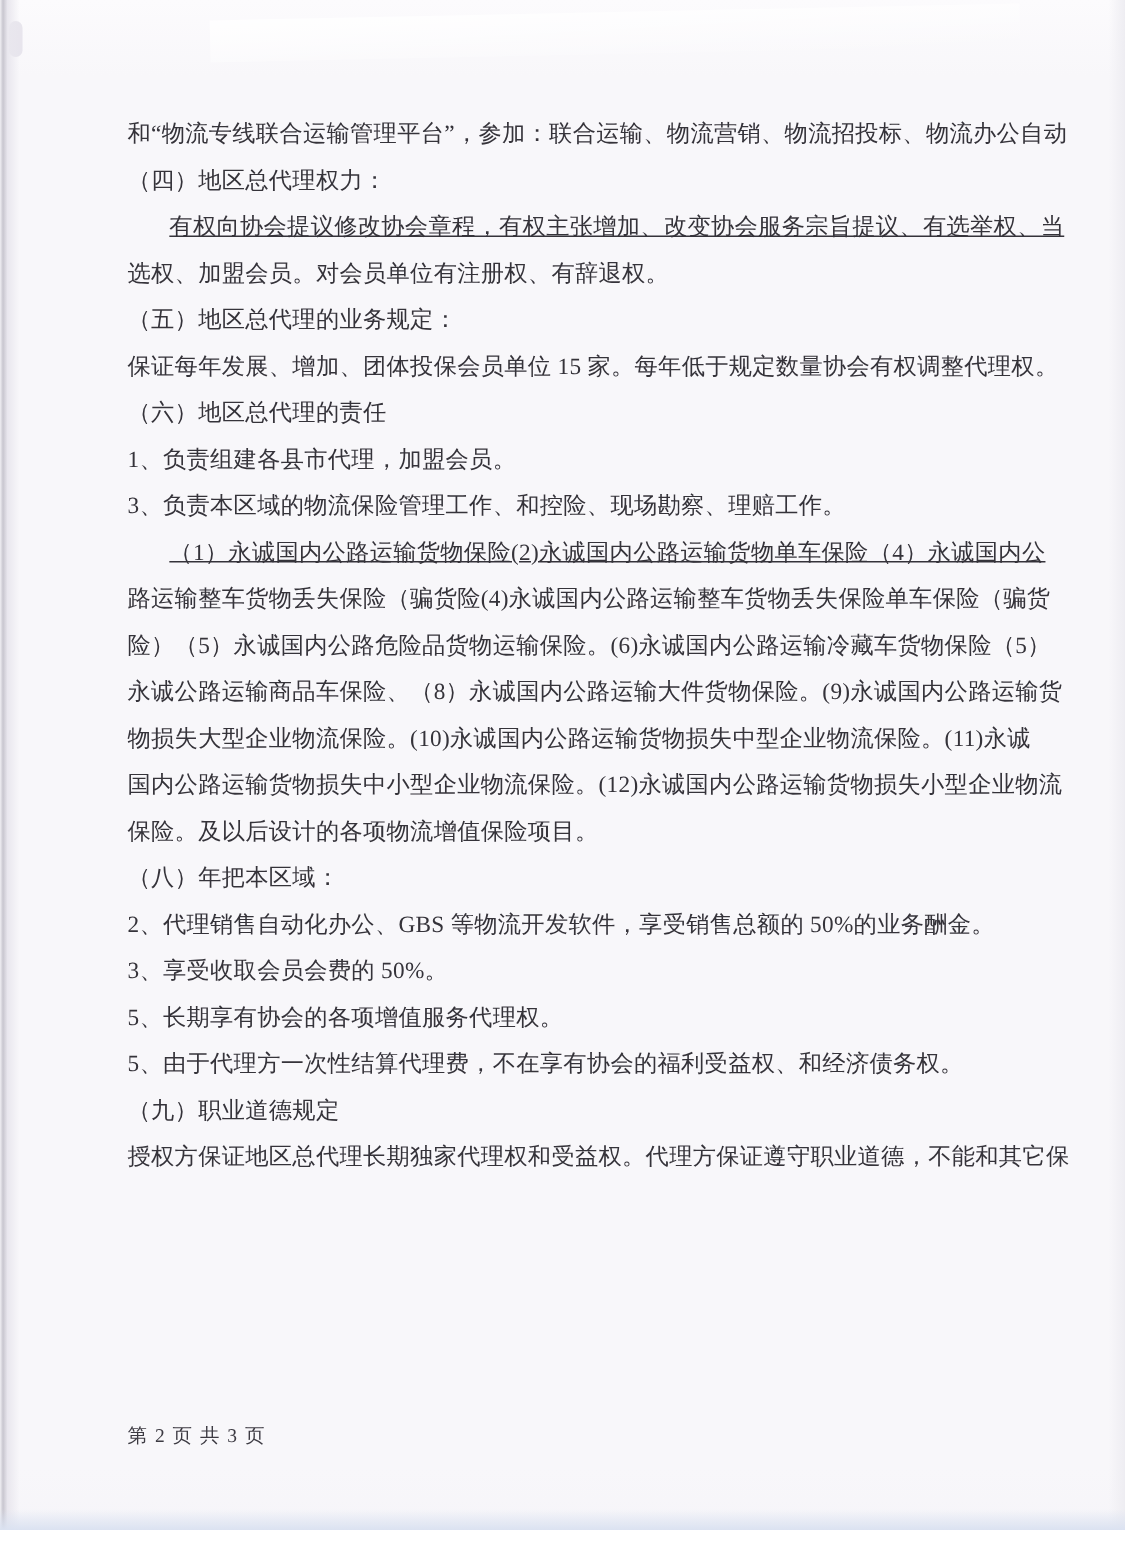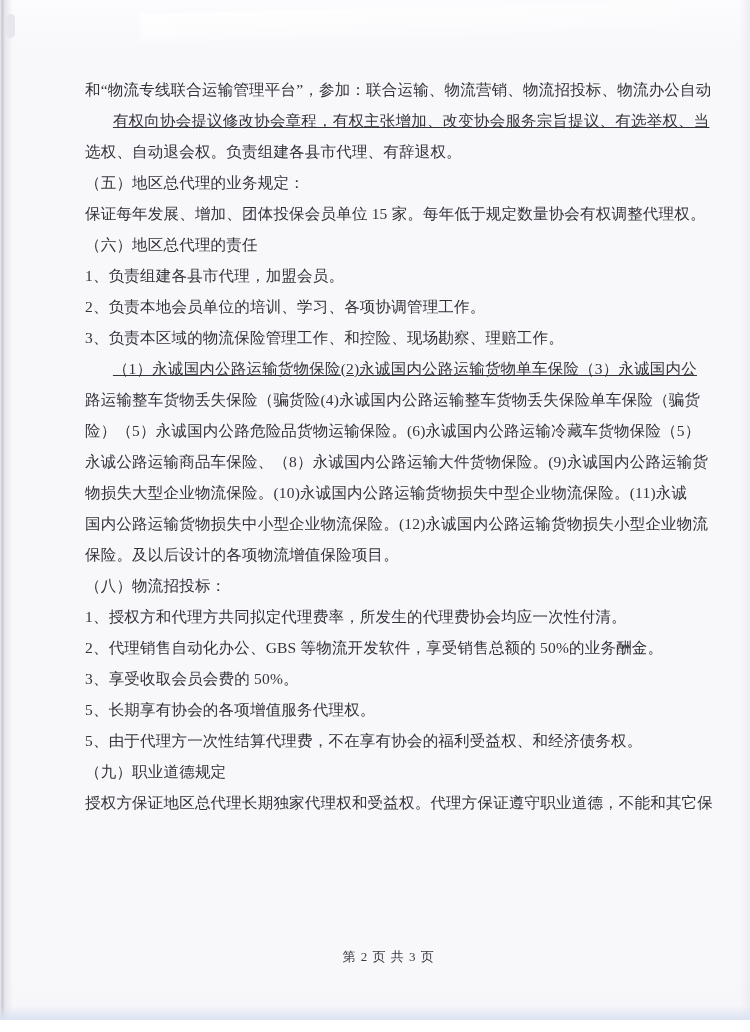--- a/index.html
+++ b/index.html
@@ -72,53 +72,52 @@
   }
   .ind {
     text-indent: 1.8em;
     text-decoration: underline;
   }
   .footer {
     position: absolute;
     left: 85px;
     width: 607px;
     top: 944px;
-    text-align: center;
+    text-align: left;
     font-size: 13px;
     line-height: 26px;
     letter-spacing: 1px;
     color: #3c3a42;
   }
 </style>
 </head>
 <body>
 
 <div class="page">
   <div class="streak-top"></div>
   <div class="corner-smudge"></div>
 
   <div class="content">
     <div class="ln">和“物流专线联合运输管理平台”，参加：联合运输、物流营销、物流招投标、物流办公自动</div>
+    <div class="ln">（四）地区总代理权力：</div>
     <div class="ln ind">有权向协会提议修改协会章程，有权主张增加、改变协会服务宗旨提议、有选举权、当</div>
-    <div class="ln">选权、自动退会权。负责组建各县市代理、有辞退权。</div>
+    <div class="ln">选权、加盟会员。对会员单位有注册权、有辞退权。</div>
     <div class="ln">（五）地区总代理的业务规定：</div>
     <div class="ln">保证每年发展、增加、团体投保会员单位 15 家。每年低于规定数量协会有权调整代理权。</div>
     <div class="ln">（六）地区总代理的责任</div>
     <div class="ln">1、负责组建各县市代理，加盟会员。</div>
-    <div class="ln">2、负责本地会员单位的培训、学习、各项协调管理工作。</div>
     <div class="ln">3、负责本区域的物流保险管理工作、和控险、现场勘察、理赔工作。</div>
-    <div class="ln ind">（1）永诚国内公路运输货物保险(2)永诚国内公路运输货物单车保险（3）永诚国内公</div>
+    <div class="ln ind">（1）永诚国内公路运输货物保险(2)永诚国内公路运输货物单车保险（4）永诚国内公</div>
     <div class="ln">路运输整车货物丢失保险（骗货险(4)永诚国内公路运输整车货物丢失保险单车保险（骗货</div>
     <div class="ln">险）（5）永诚国内公路危险品货物运输保险。(6)永诚国内公路运输冷藏车货物保险（5）</div>
     <div class="ln">永诚公路运输商品车保险、（8）永诚国内公路运输大件货物保险。(9)永诚国内公路运输货</div>
     <div class="ln">物损失大型企业物流保险。(10)永诚国内公路运输货物损失中型企业物流保险。(11)永诚</div>
     <div class="ln">国内公路运输货物损失中小型企业物流保险。(12)永诚国内公路运输货物损失小型企业物流</div>
     <div class="ln">保险。及以后设计的各项物流增值保险项目。</div>
-    <div class="ln">（八）物流招投标：</div>
-    <div class="ln">1、授权方和代理方共同拟定代理费率，所发生的代理费协会均应一次性付清。</div>
+    <div class="ln">（八）年把本区域：</div>
     <div class="ln">2、代理销售自动化办公、GBS 等物流开发软件，享受销售总额的 50%的业务酬金。</div>
     <div class="ln">3、享受收取会员会费的 50%。</div>
     <div class="ln">5、长期享有协会的各项增值服务代理权。</div>
     <div class="ln">5、由于代理方一次性结算代理费，不在享有协会的福利受益权、和经济债务权。</div>
     <div class="ln">（九）职业道德规定</div>
     <div class="ln">授权方保证地区总代理长期独家代理权和受益权。代理方保证遵守职业道德，不能和其它保</div>
   </div>
 
   <div class="footer">第 2 页 共 3 页</div>
 

